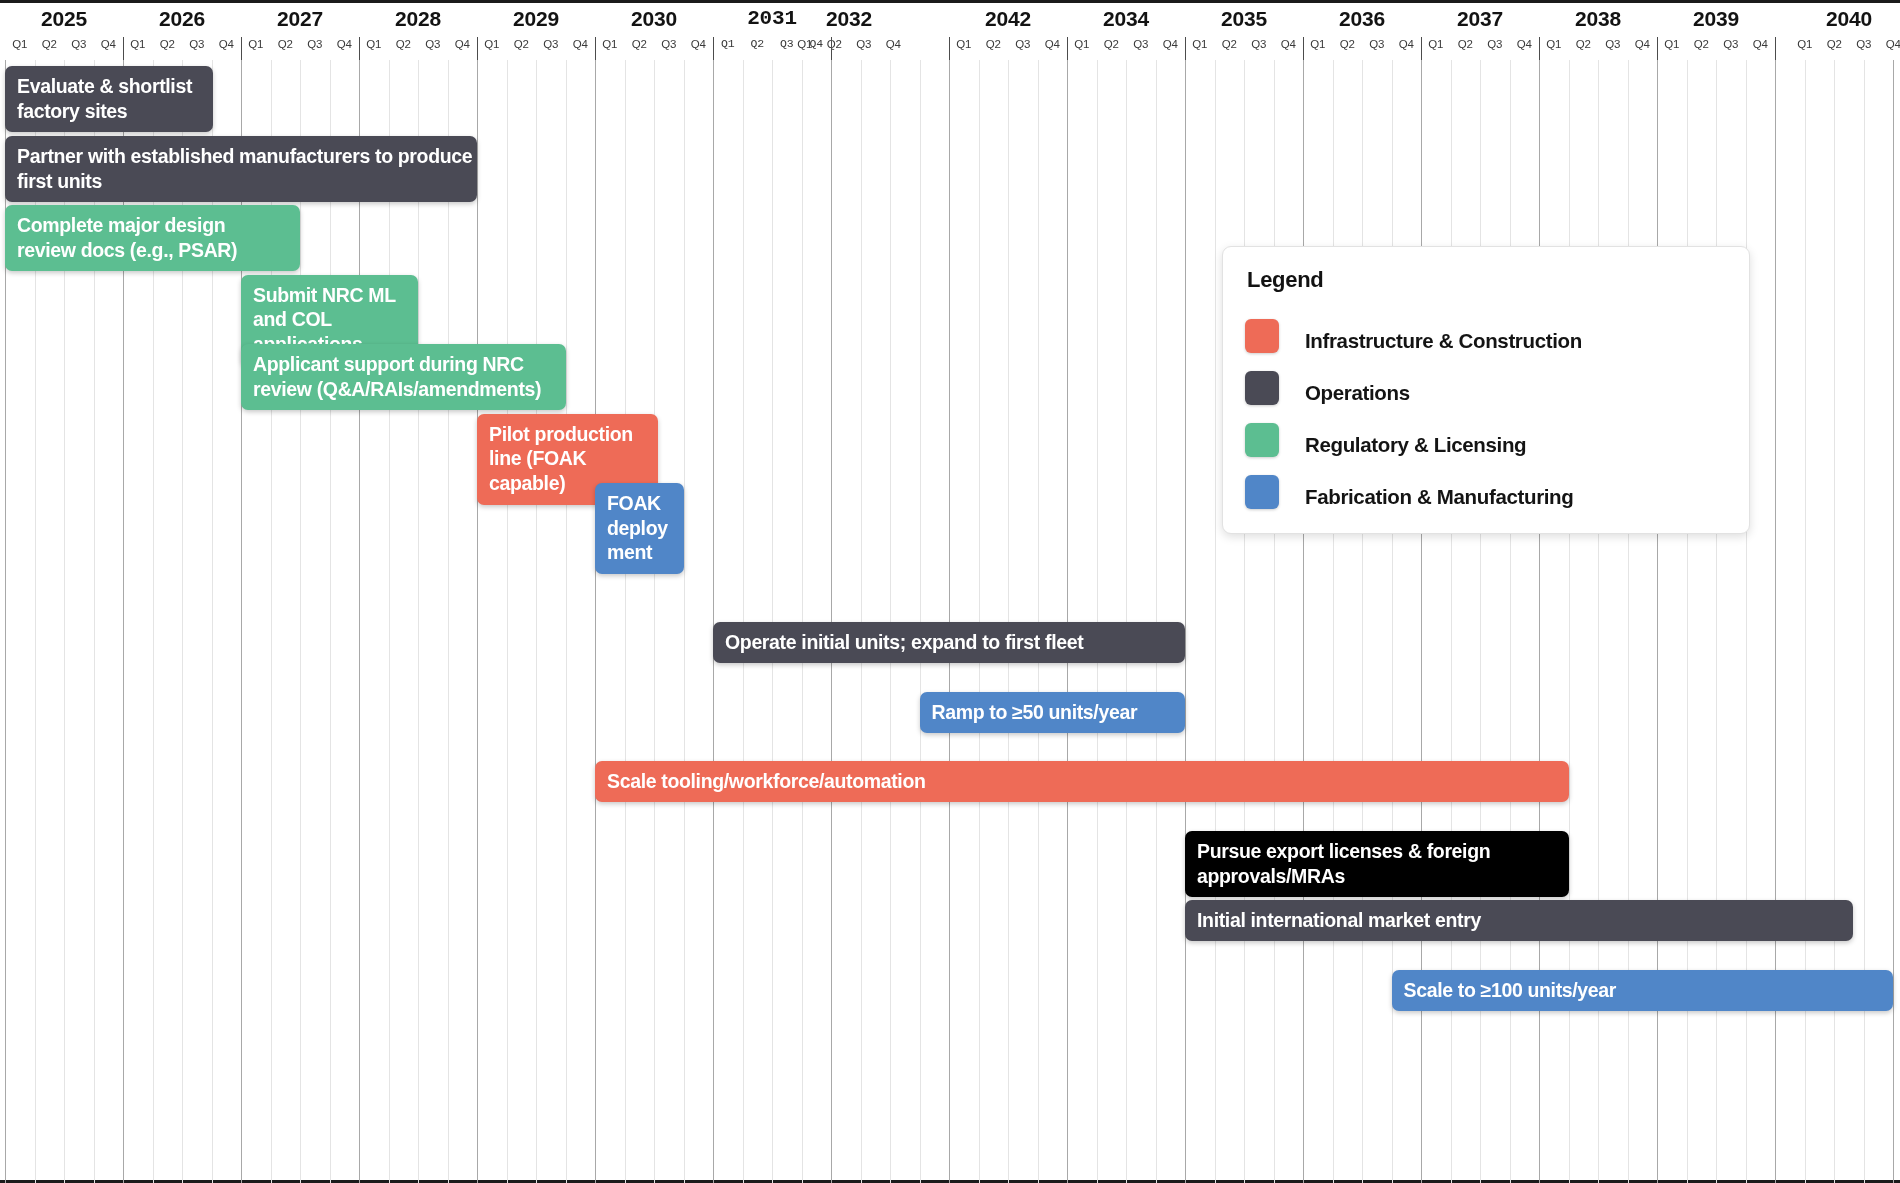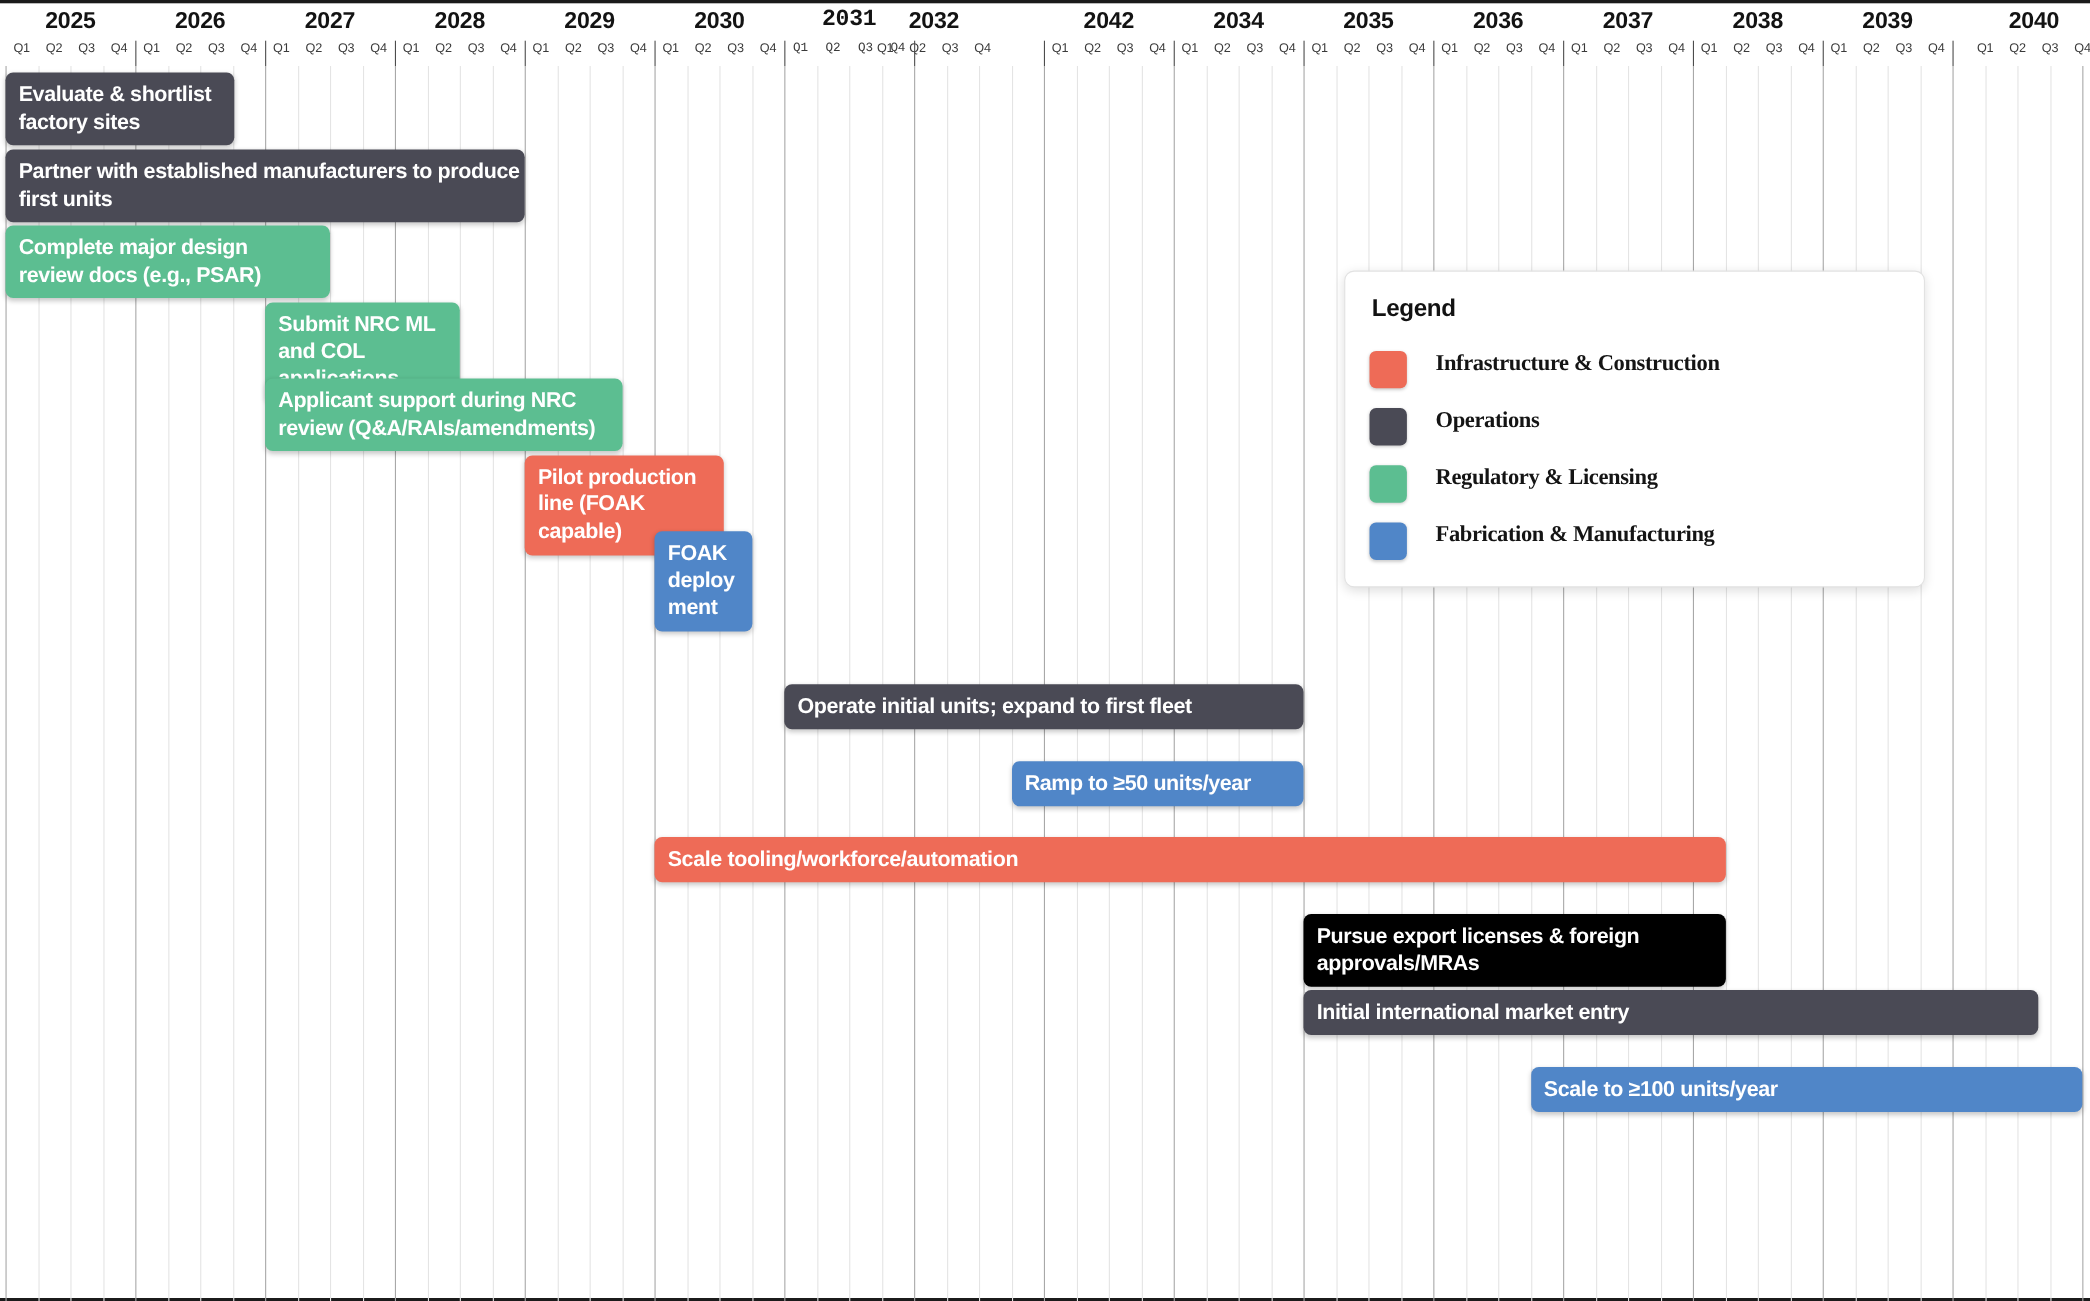--- a/index.html
+++ b/index.html
@@ -82,23 +82,22 @@
     padding:20px 22px 24px 22px;
     box-sizing:border-box;
     z-index:9;
   }
   .legend-title{
     font-size:22px;font-weight:bold;color:#121212;
     letter-spacing:-0.3px;
     margin:0 0 26px 2px;
   }
   .legend-item{
-    display:flex;align-items:flex-start;
+    display:flex;align-items:flex-end;
     margin-bottom:18px;
-    font-family:Liberation Serif, serif;
   }
   .legend-item:last-child{margin-bottom:0;}
   .legend-swatch{
     width:34px;height:34px;border-radius:6px;
     flex:0 0 auto;
     box-shadow:0 1px 3px rgba(0,0,0,0.2);
   }
   .legend-label{
     margin-left:26px;
     font-size:20.5px;font-weight:bold;color:#141414;

